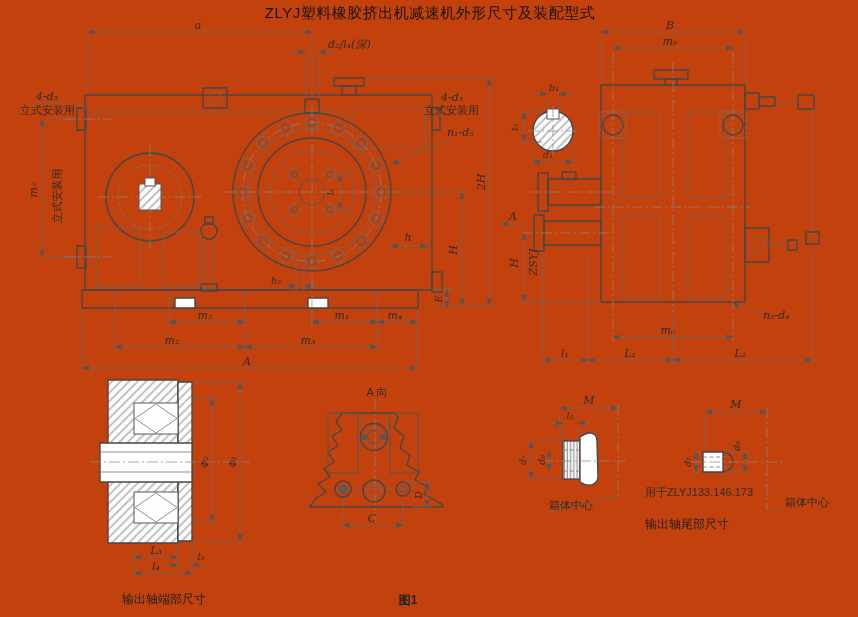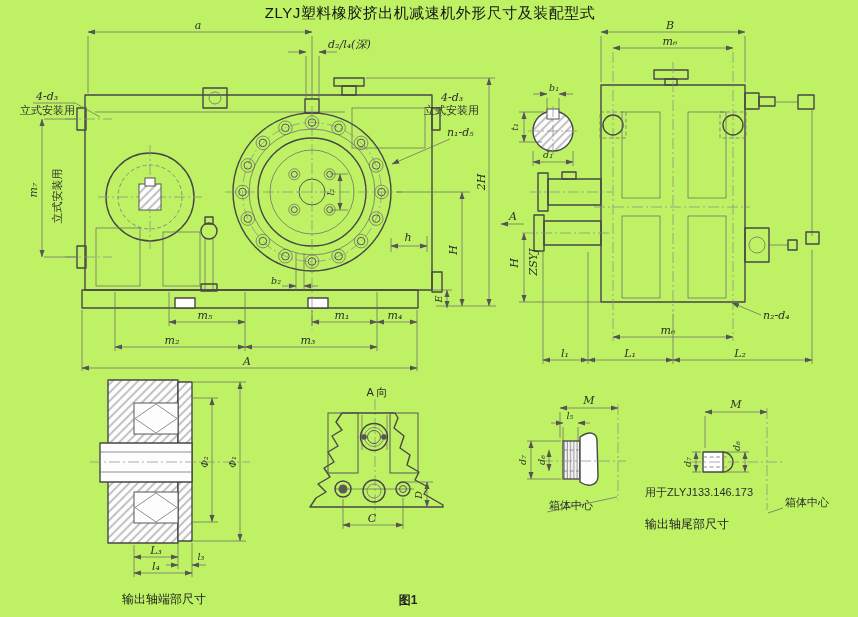--- a/index.html
+++ b/index.html
@@ -1,16 +1,16 @@
 <!DOCTYPE html>
 <html><head>
 <meta charset="utf-8">
 <style>
   html,body{margin:0;padding:0;background:#fdfdfd;}
-  .page{position:relative;width:858px;height:617px;background:#bef264;overflow:hidden;}
+  .page{position:relative;width:858px;height:617px;background:#c2410c;overflow:hidden;}
   svg{display:block;}
   
   .ln{stroke:#474747;stroke-width:1.4;fill:none;stroke-linejoin:round;stroke-linecap:round;}
   .md{stroke:#565656;stroke-width:1;fill:none;}
   .tn{stroke:#6b6b6b;stroke-width:.75;fill:none;}
   .cl{stroke:#8a8a8a;stroke-width:.7;fill:none;stroke-dasharray:11 3 2 3;}
   .dsh{stroke:#787878;stroke-width:.8;fill:none;stroke-dasharray:4 2.5;}
   .wh{fill:#fdfdfd;}
   .hat{fill:url(#h45);}
   

